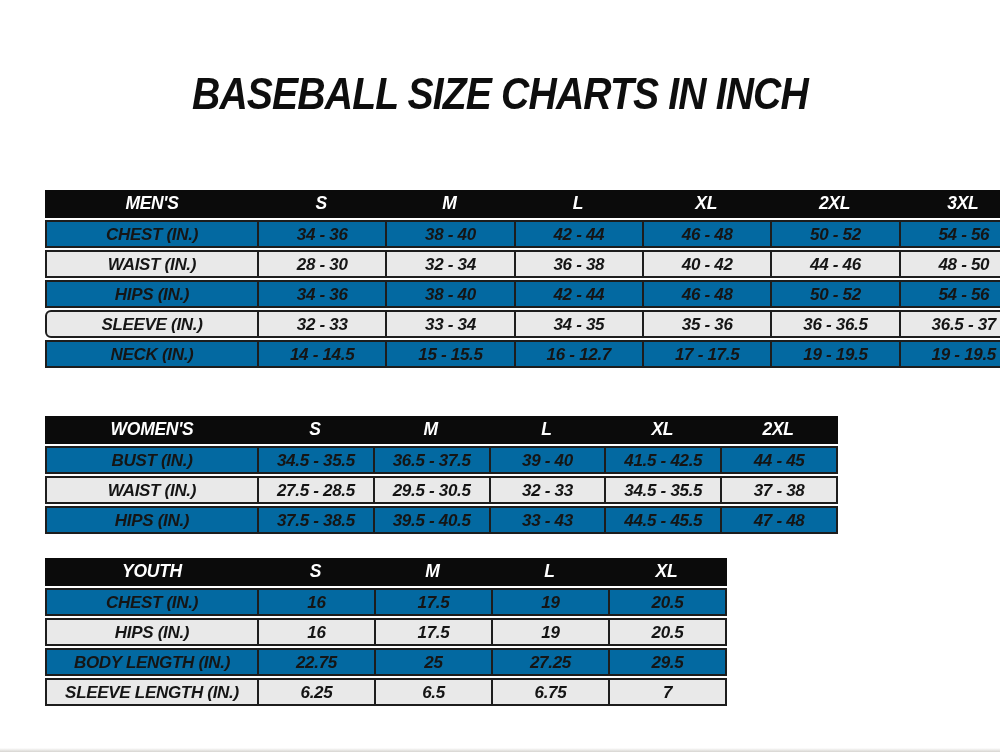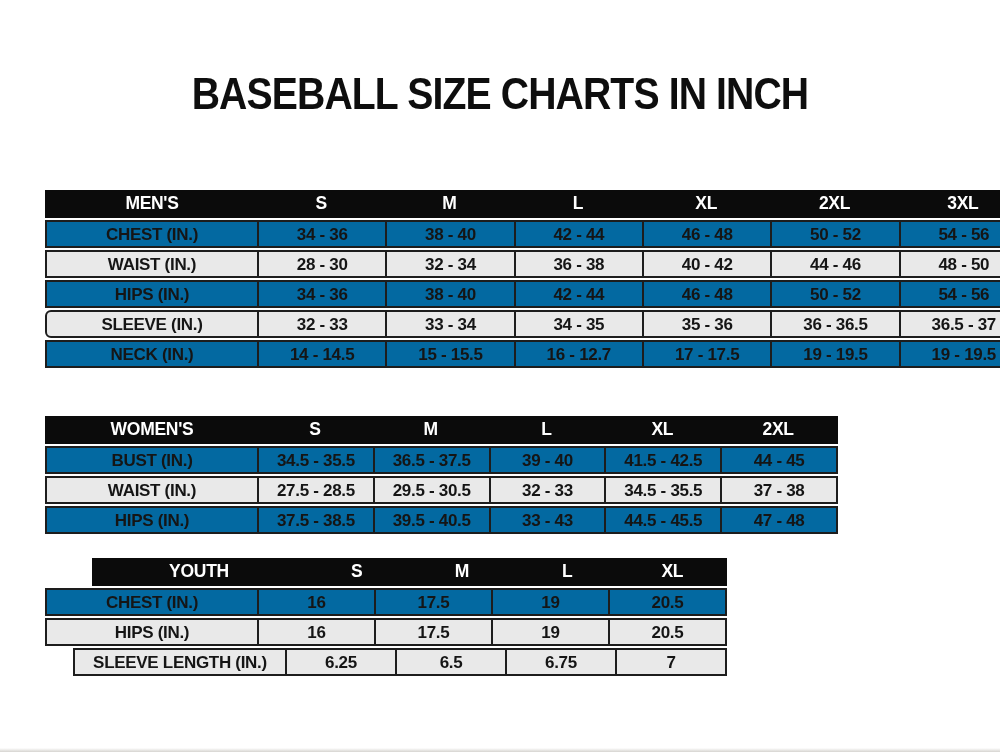--- a/index.html
+++ b/index.html
@@ -8,20 +8,21 @@
     width: 1000px; height: 752px;
     background: #ffffff;
     font-family: "Liberation Sans", sans-serif;
     color: #161616;
     overflow: hidden;
   }
   .page {
     position: relative;
     width: 1000px; height: 752px;
     background: #ffffff;
+    font-style: italic;
   }
   .title {
     position: absolute;
     top: 68px; left: 0; right: 0;
     margin: 0;
     text-align: center;
     font-size: 45px;
     font-weight: 700;
     letter-spacing: -1px;
     color: #0e0e0e;
@@ -162,42 +163,49 @@
       <div class="row r-even" style="grid-template-columns: 210px repeat(5, 1fr);">
         <div class="cell label">HIPS (IN.)</div>
         <div class="cell val">37.5 - 38.5</div>
         <div class="cell val">39.5 - 40.5</div>
         <div class="cell val">33 - 43</div>
         <div class="cell val">44.5 - 45.5</div>
         <div class="cell val">47 - 48</div>
       </div>
     </div>
   <div class="size-table t-youth">
-      <div class="row thead" style="grid-template-columns: 210px repeat(4, 1fr); margin-left: 47px;">
+      <div class="row thead" style="grid-template-columns: 210px repeat(4, 1fr);">
         <div class="cell label">YOUTH</div>
         <div class="cell val">S</div>
         <div class="cell val">M</div>
         <div class="cell val">L</div>
         <div class="cell val">XL</div>
       </div>
       <div class="row r-even" style="grid-template-columns: 210px repeat(4, 1fr);">
         <div class="cell label">CHEST (IN.)</div>
         <div class="cell val">16</div>
         <div class="cell val">17.5</div>
         <div class="cell val">19</div>
         <div class="cell val">20.5</div>
       </div>
       <div class="row r-odd" style="grid-template-columns: 210px repeat(4, 1fr);">
         <div class="cell label">HIPS (IN.)</div>
         <div class="cell val">16</div>
         <div class="cell val">17.5</div>
         <div class="cell val">19</div>
         <div class="cell val">20.5</div>
       </div>
-      <div class="row r-odd" style="grid-template-columns: 210px repeat(4, 1fr); margin-left: 28px;">
+      <div class="row r-even" style="grid-template-columns: 210px repeat(4, 1fr);">
+        <div class="cell label">BODY LENGTH (IN.)</div>
+        <div class="cell val">22.75</div>
+        <div class="cell val">25</div>
+        <div class="cell val">27.25</div>
+        <div class="cell val">29.5</div>
+      </div>
+      <div class="row r-odd" style="grid-template-columns: 210px repeat(4, 1fr);">
         <div class="cell label">SLEEVE LENGTH (IN.)</div>
         <div class="cell val">6.25</div>
         <div class="cell val">6.5</div>
         <div class="cell val">6.75</div>
         <div class="cell val">7</div>
       </div>
     </div>
 
   <div class="scan-bottom-edge"></div>
 </div>

